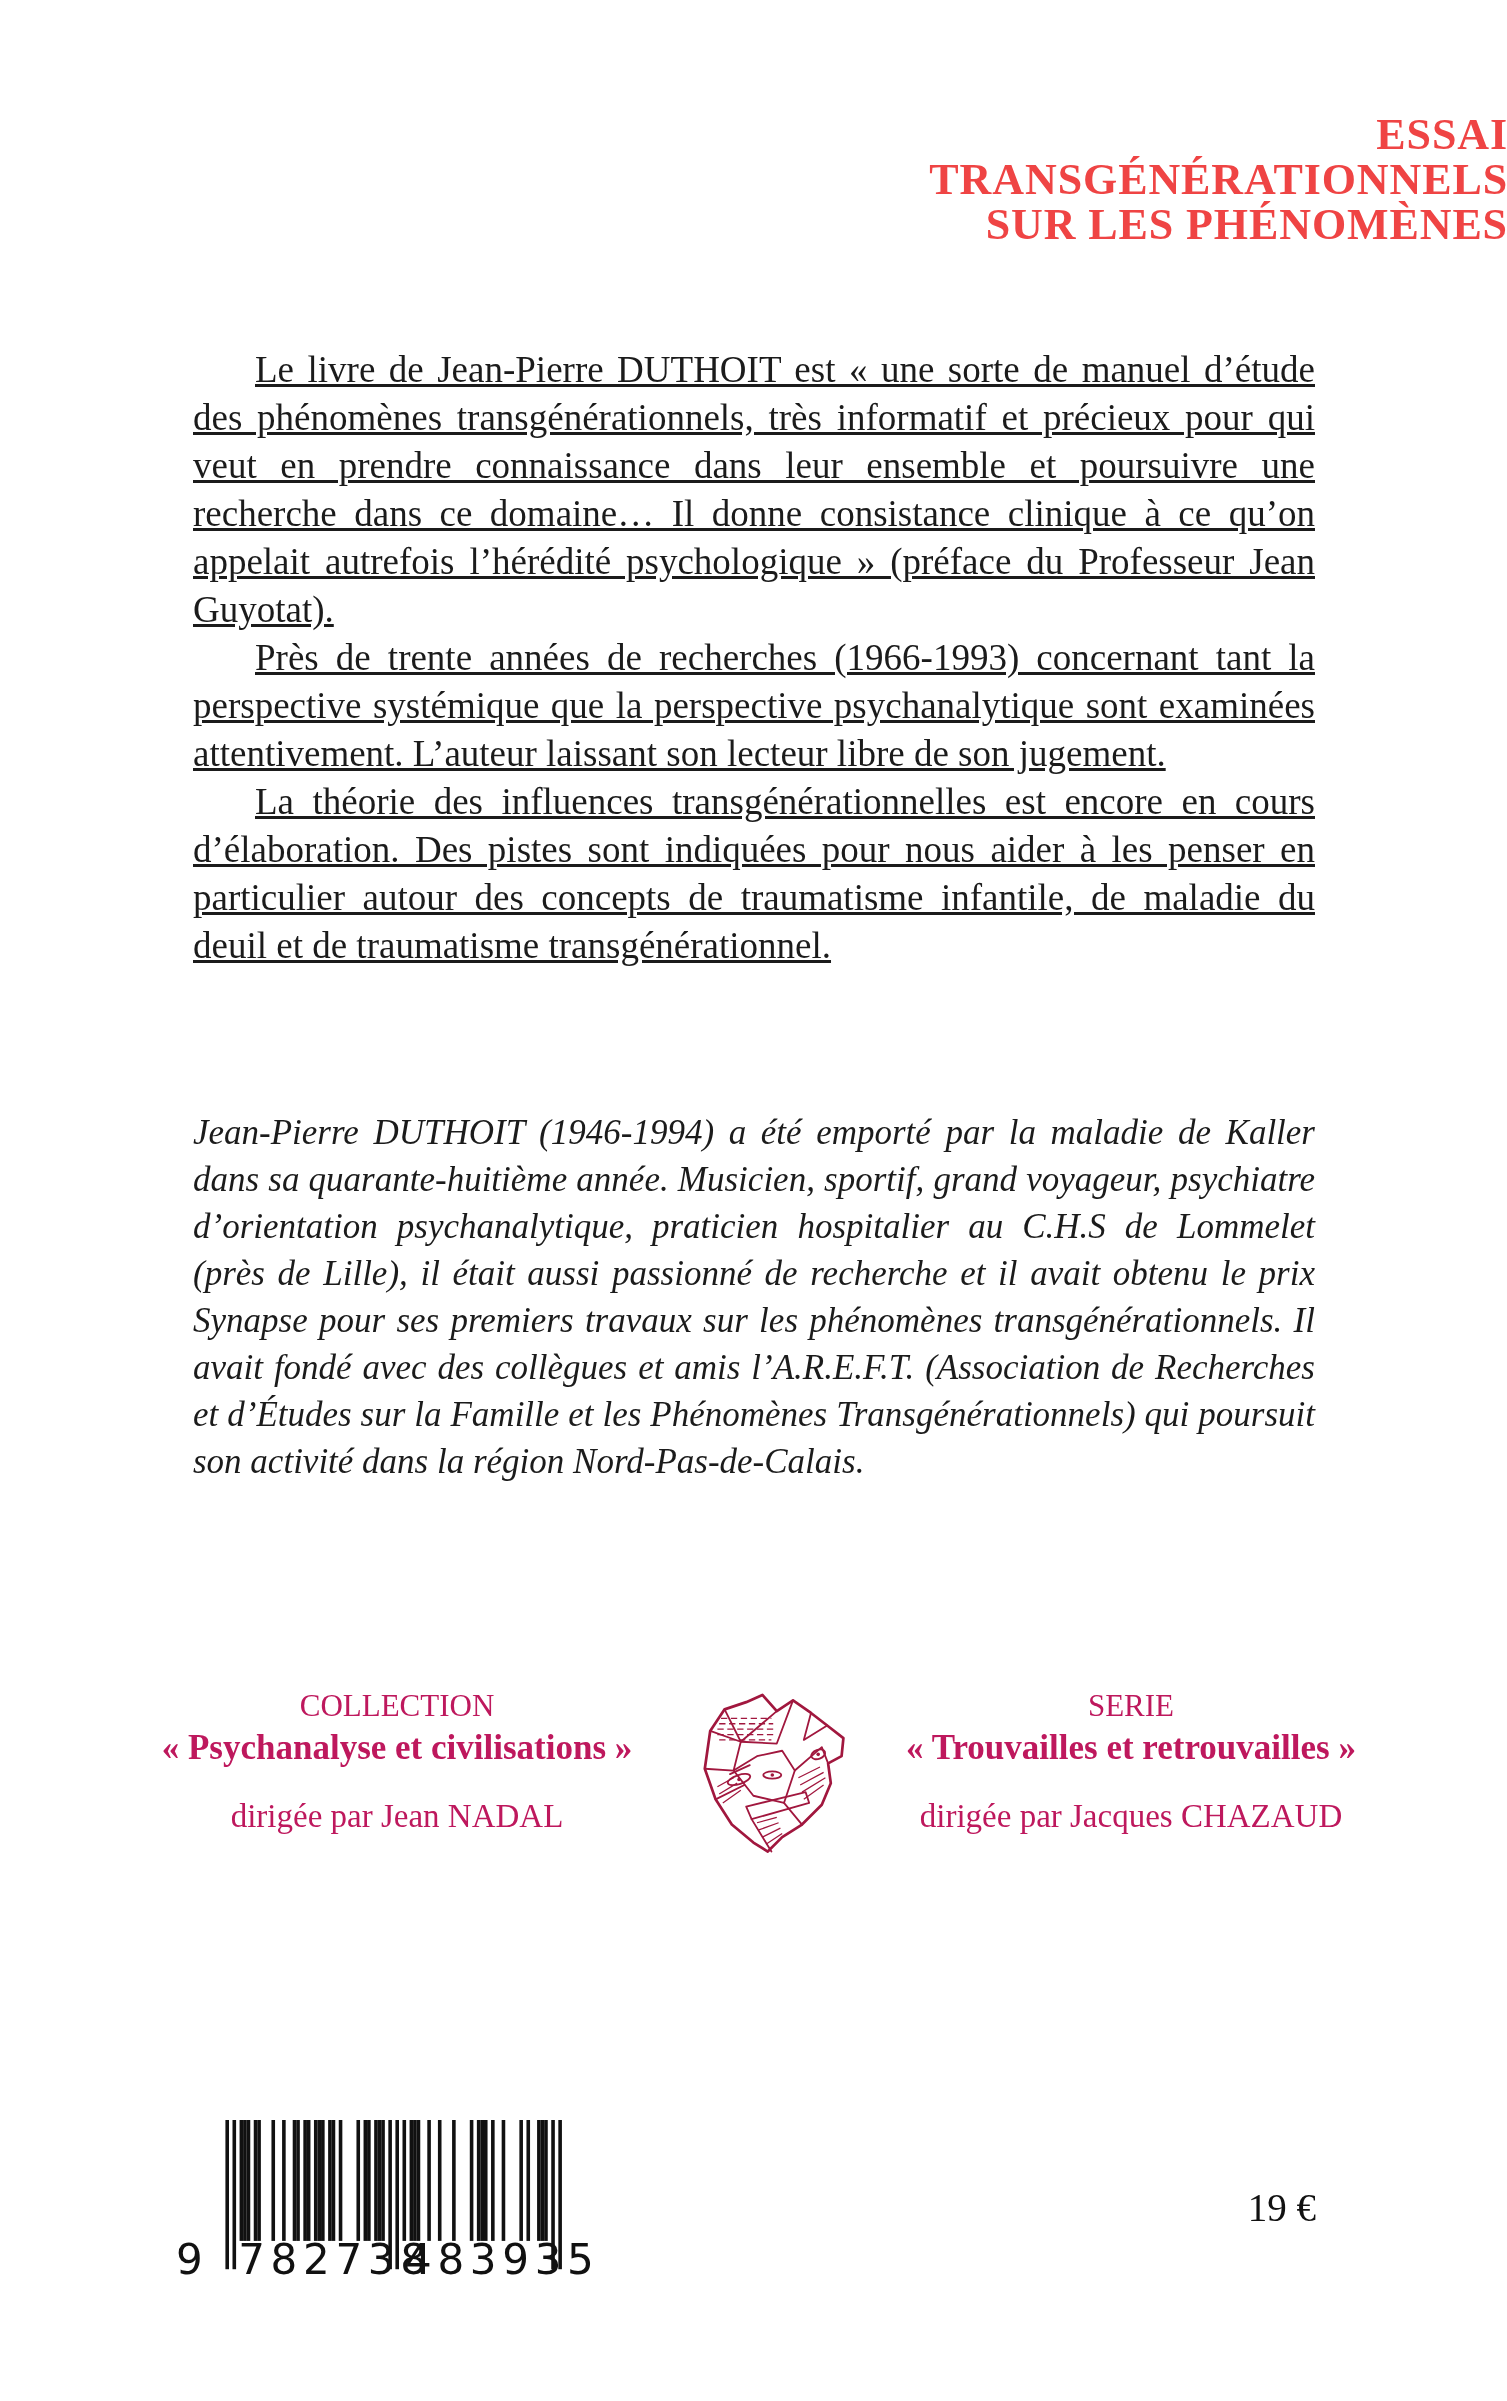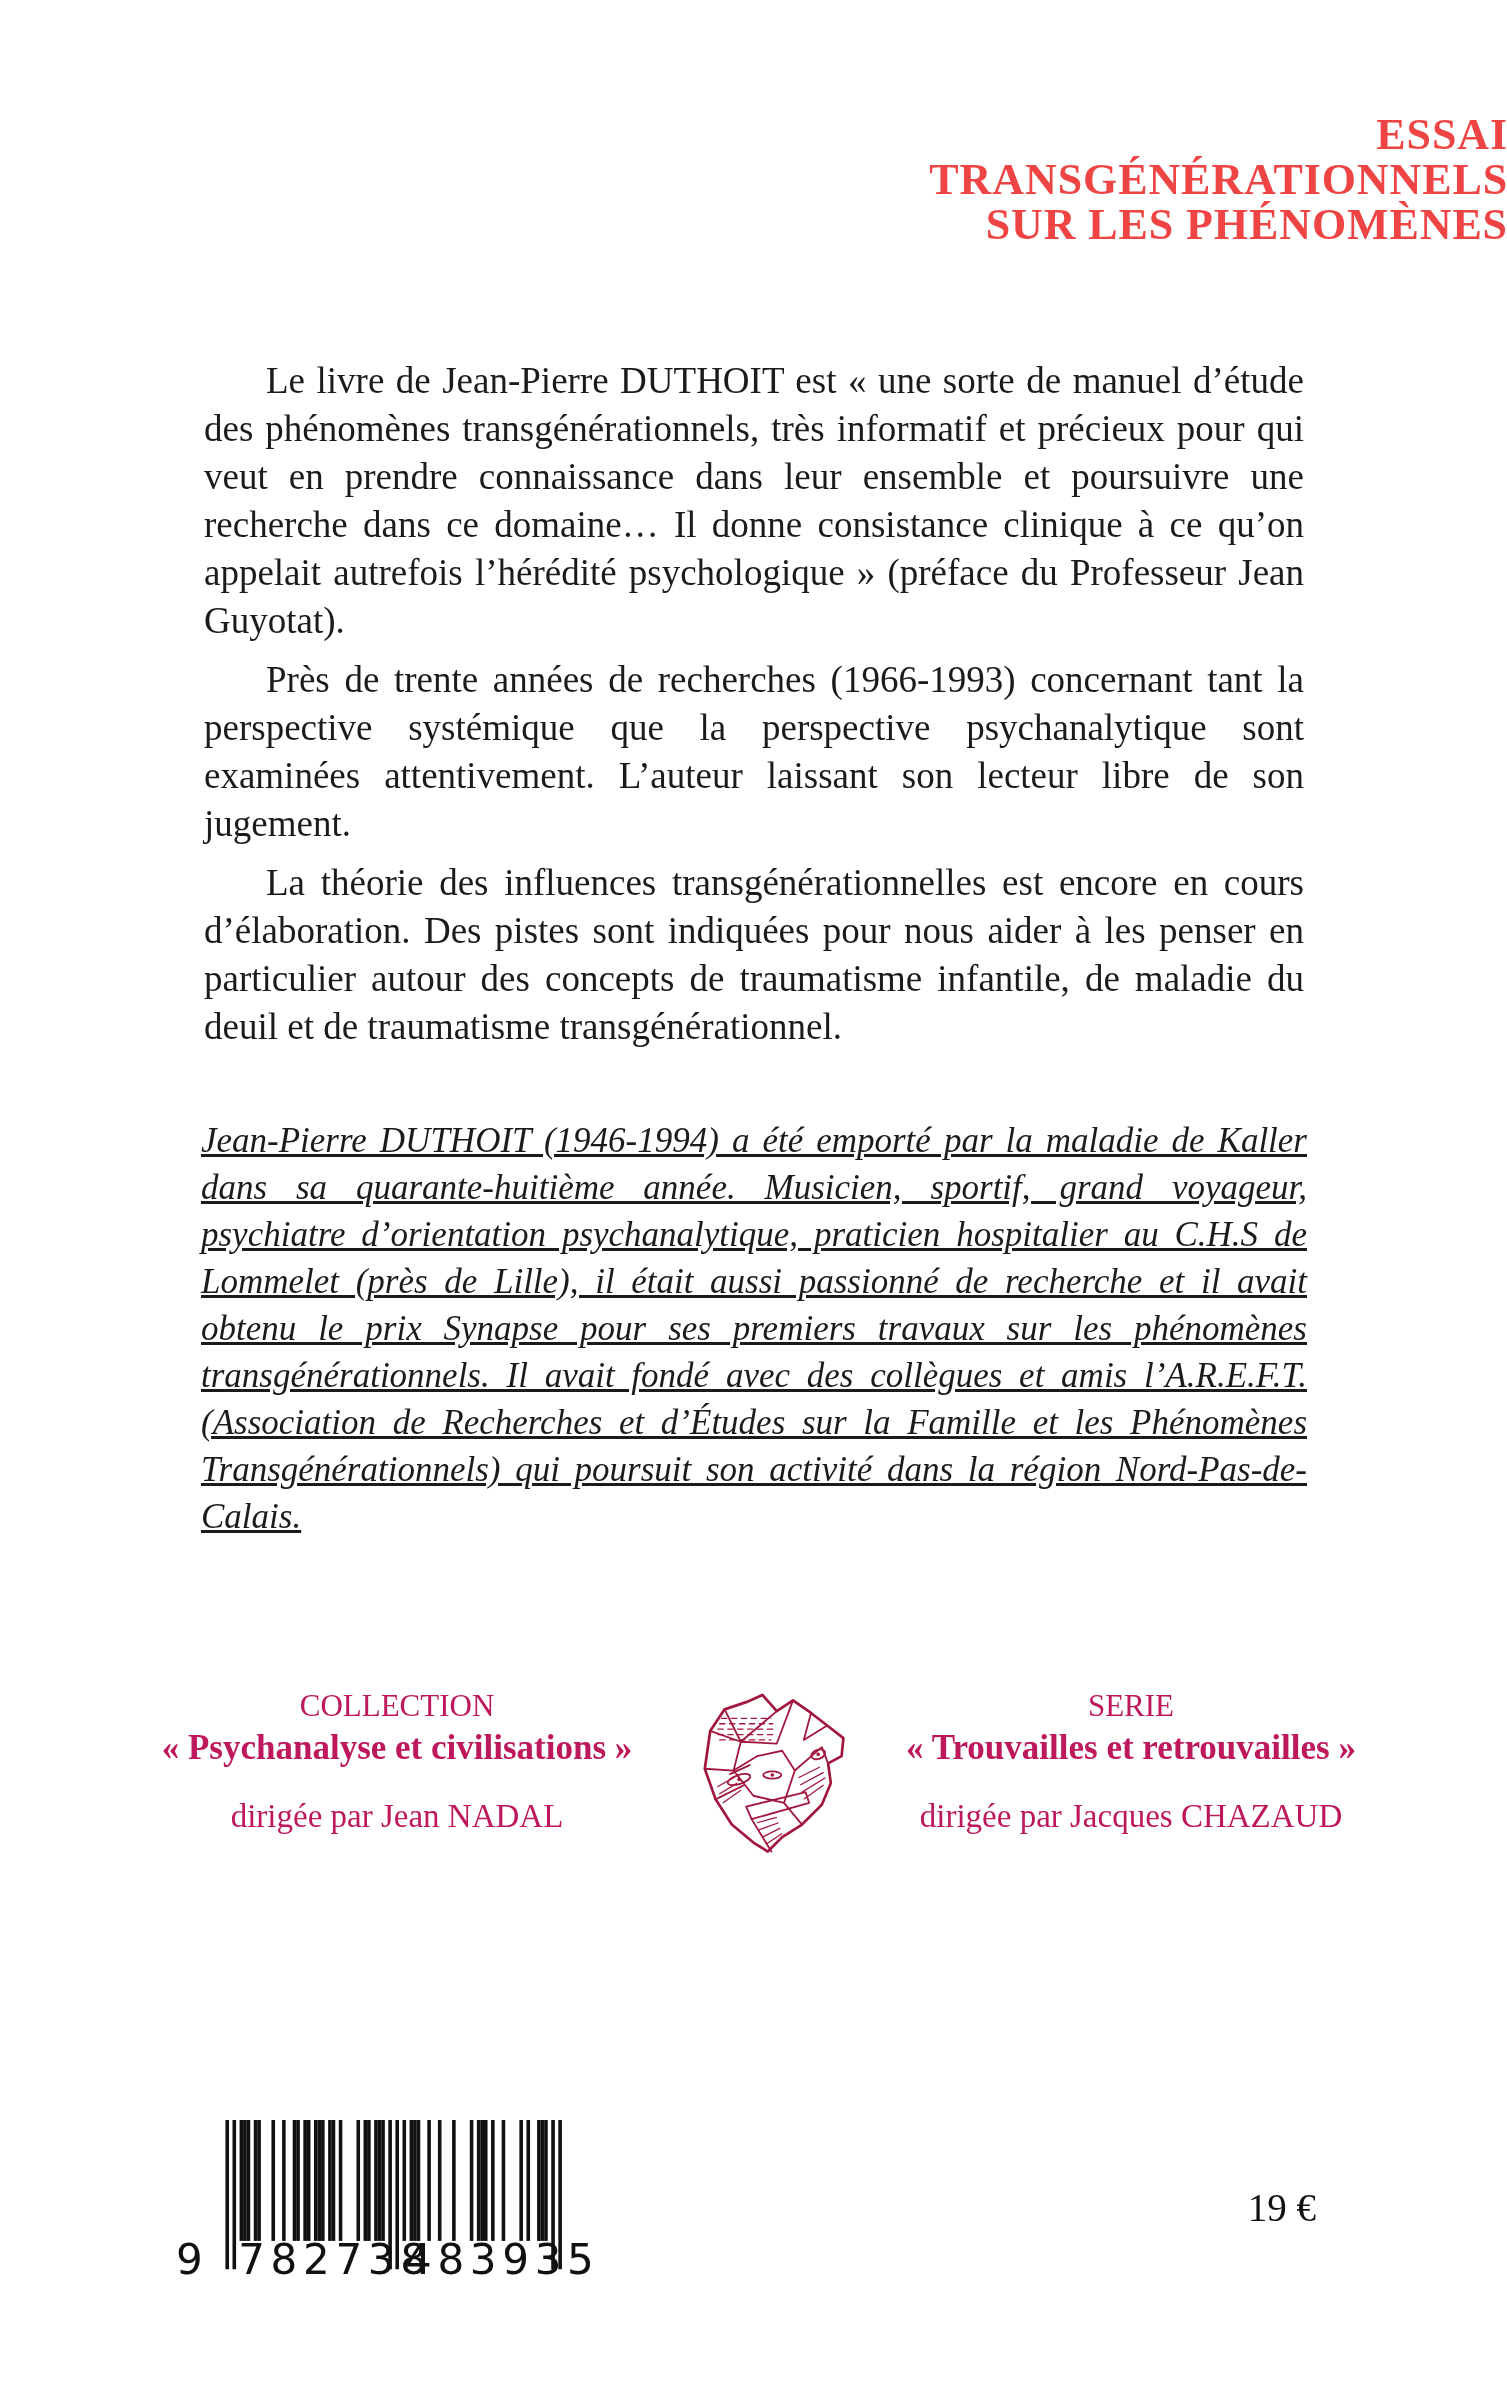--- a/index.html
+++ b/index.html
@@ -6,26 +6,26 @@
   .page{position:relative;width:1508px;height:2402px;background:#ffffff;overflow:hidden;
         font-family:"Liberation Serif", serif;color:#1b1b1b;}
 
   
   .title{position:absolute;top:112px;left:0;width:100%;text-align:right;
          color:#ef4444;font-weight:bold;font-size:44px;line-height:45px;letter-spacing:0.9px;}
 
   
   .blurb{position:absolute;top:346px;left:193px;width:1122px;
          font-size:37px;line-height:48px;text-align:justify;}
-  .blurb p{margin:11px;text-indent:62px;}
+  .blurb p{margin:0;text-indent:62px;text-decoration:underline;}
 
   
   .bio{position:absolute;top:1109px;left:193px;width:1122px;
        font-style:italic;font-size:35px;line-height:47px;text-align:justify;}
-  .bio p{margin:8px;text-decoration:underline;}
+  .bio p{margin:0;}
 
   
   .imprint{position:absolute;color:#be185d;text-align:center;line-height:42px;}
   .imprint .label{font-size:31px;}
   .imprint .name{font-size:35px;font-weight:bold;text-align:center;}
   .imprint .director{font-size:33px;margin-top:26px;}
   .collection{top:1685px;left:151px;width:492px;}
   .series{top:1685px;left:880px;width:502px;}
   .logo{position:absolute;top:1687px;left:694px;width:153px;height:168px;}
 

